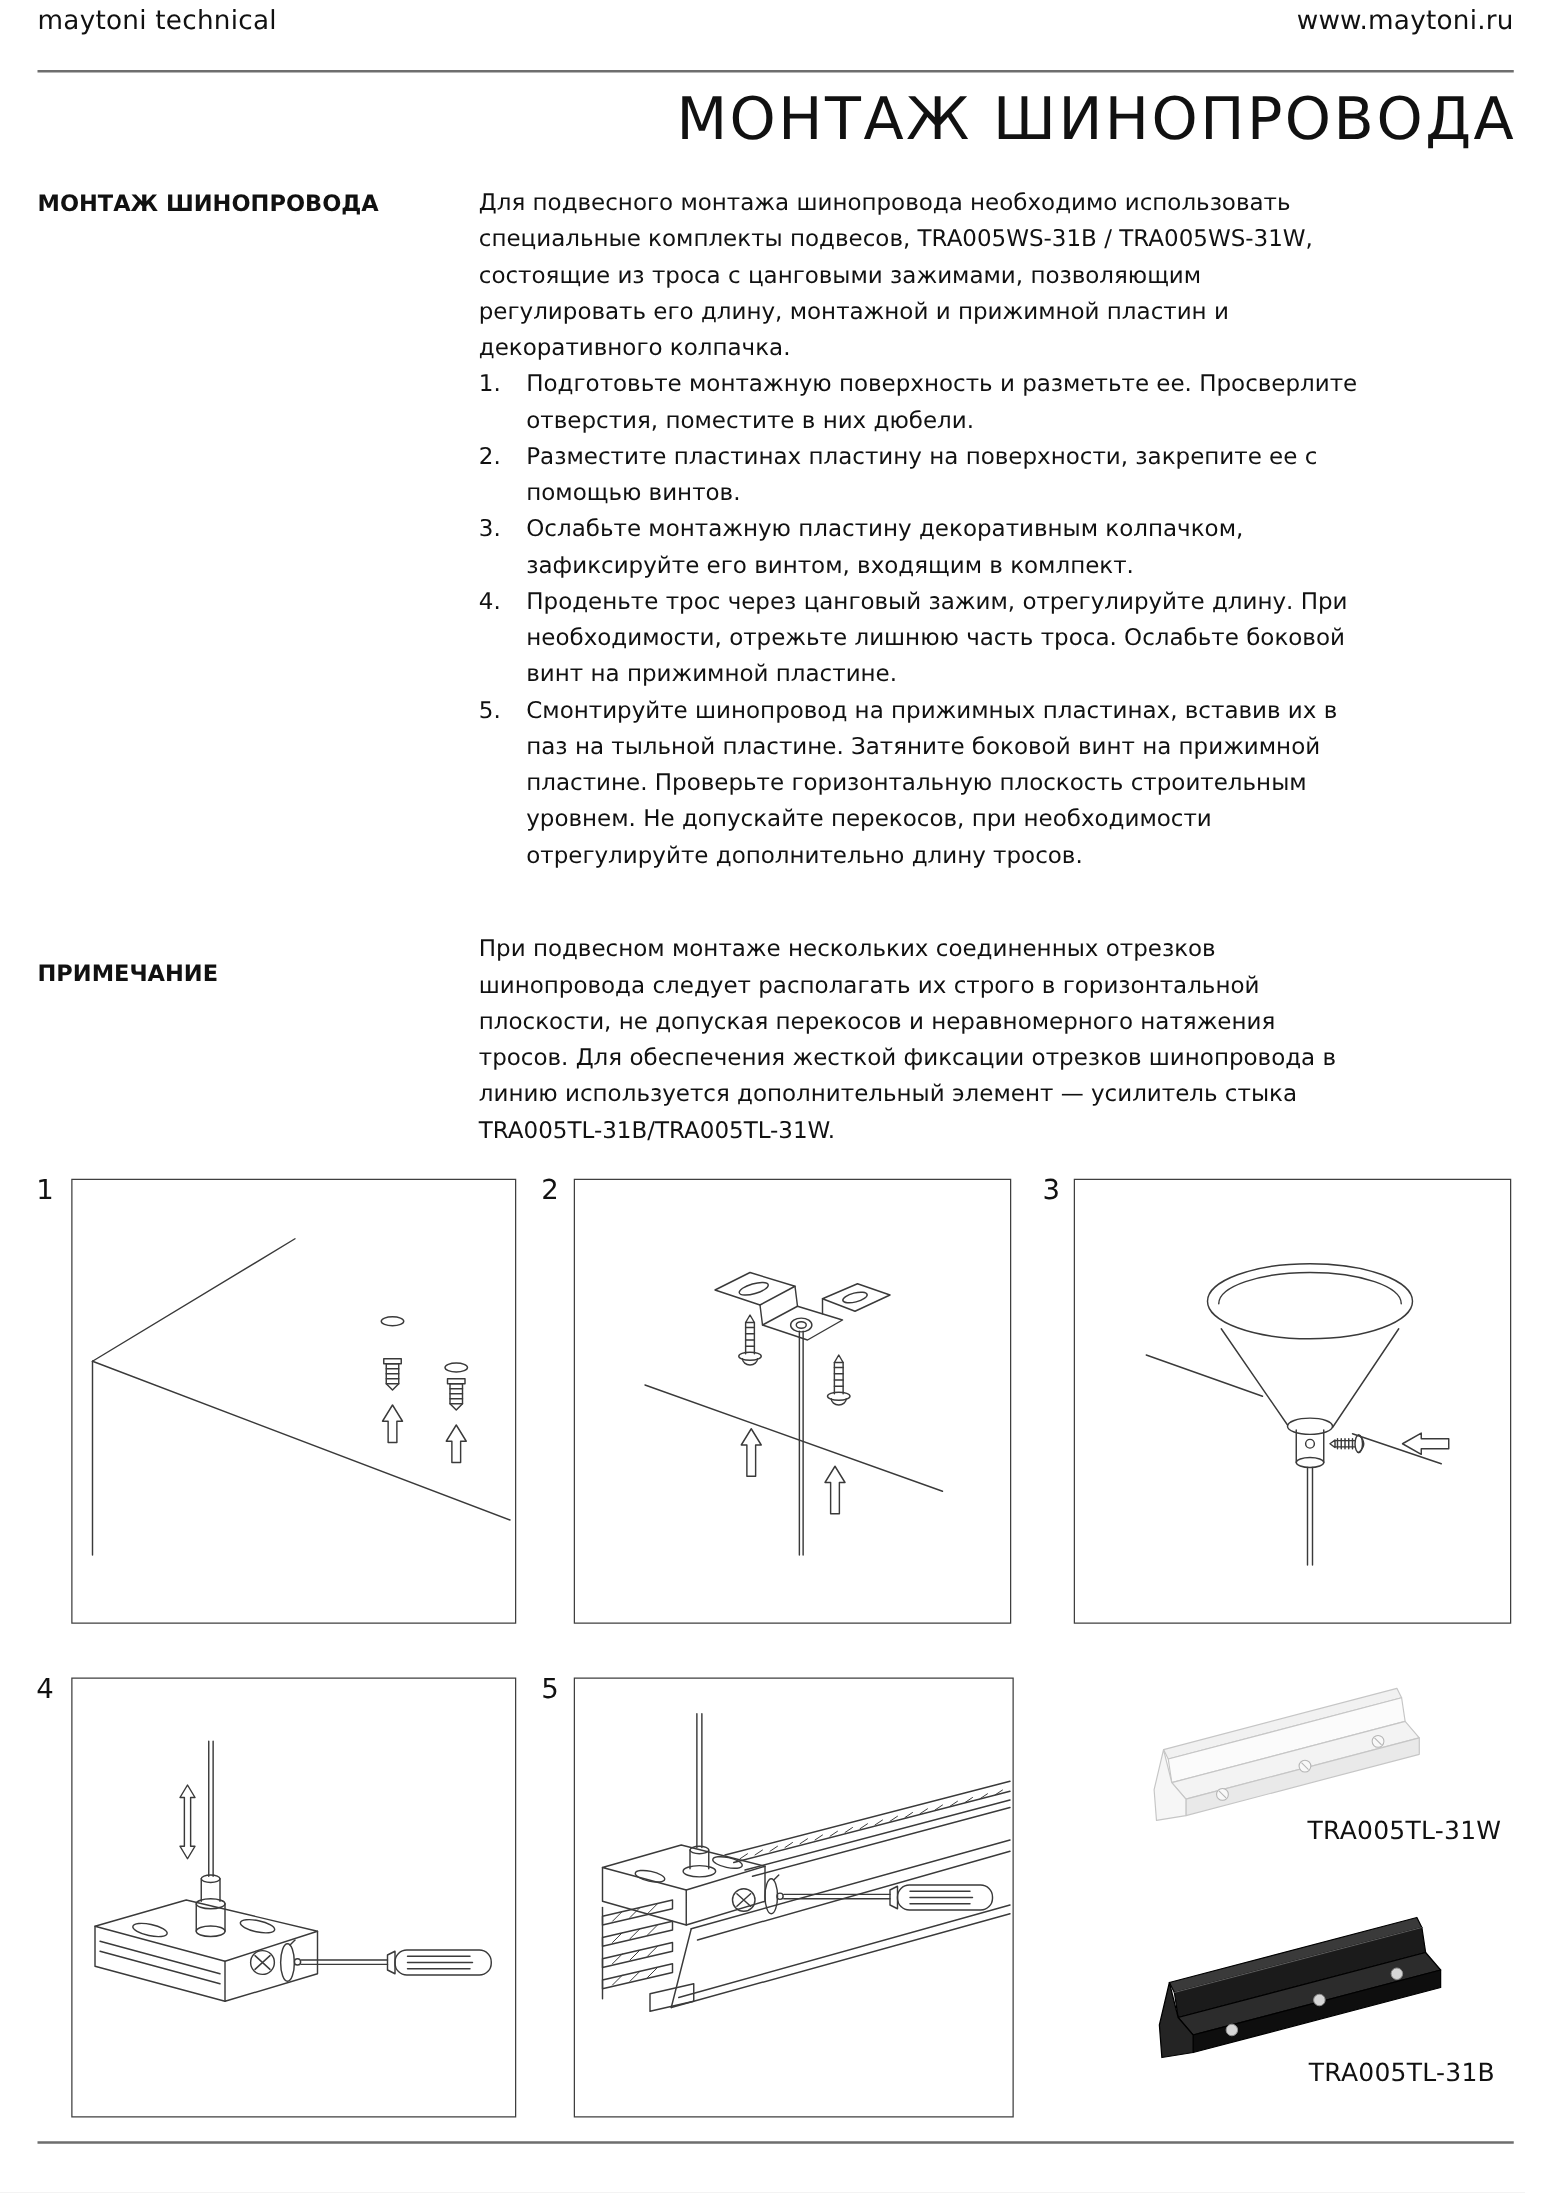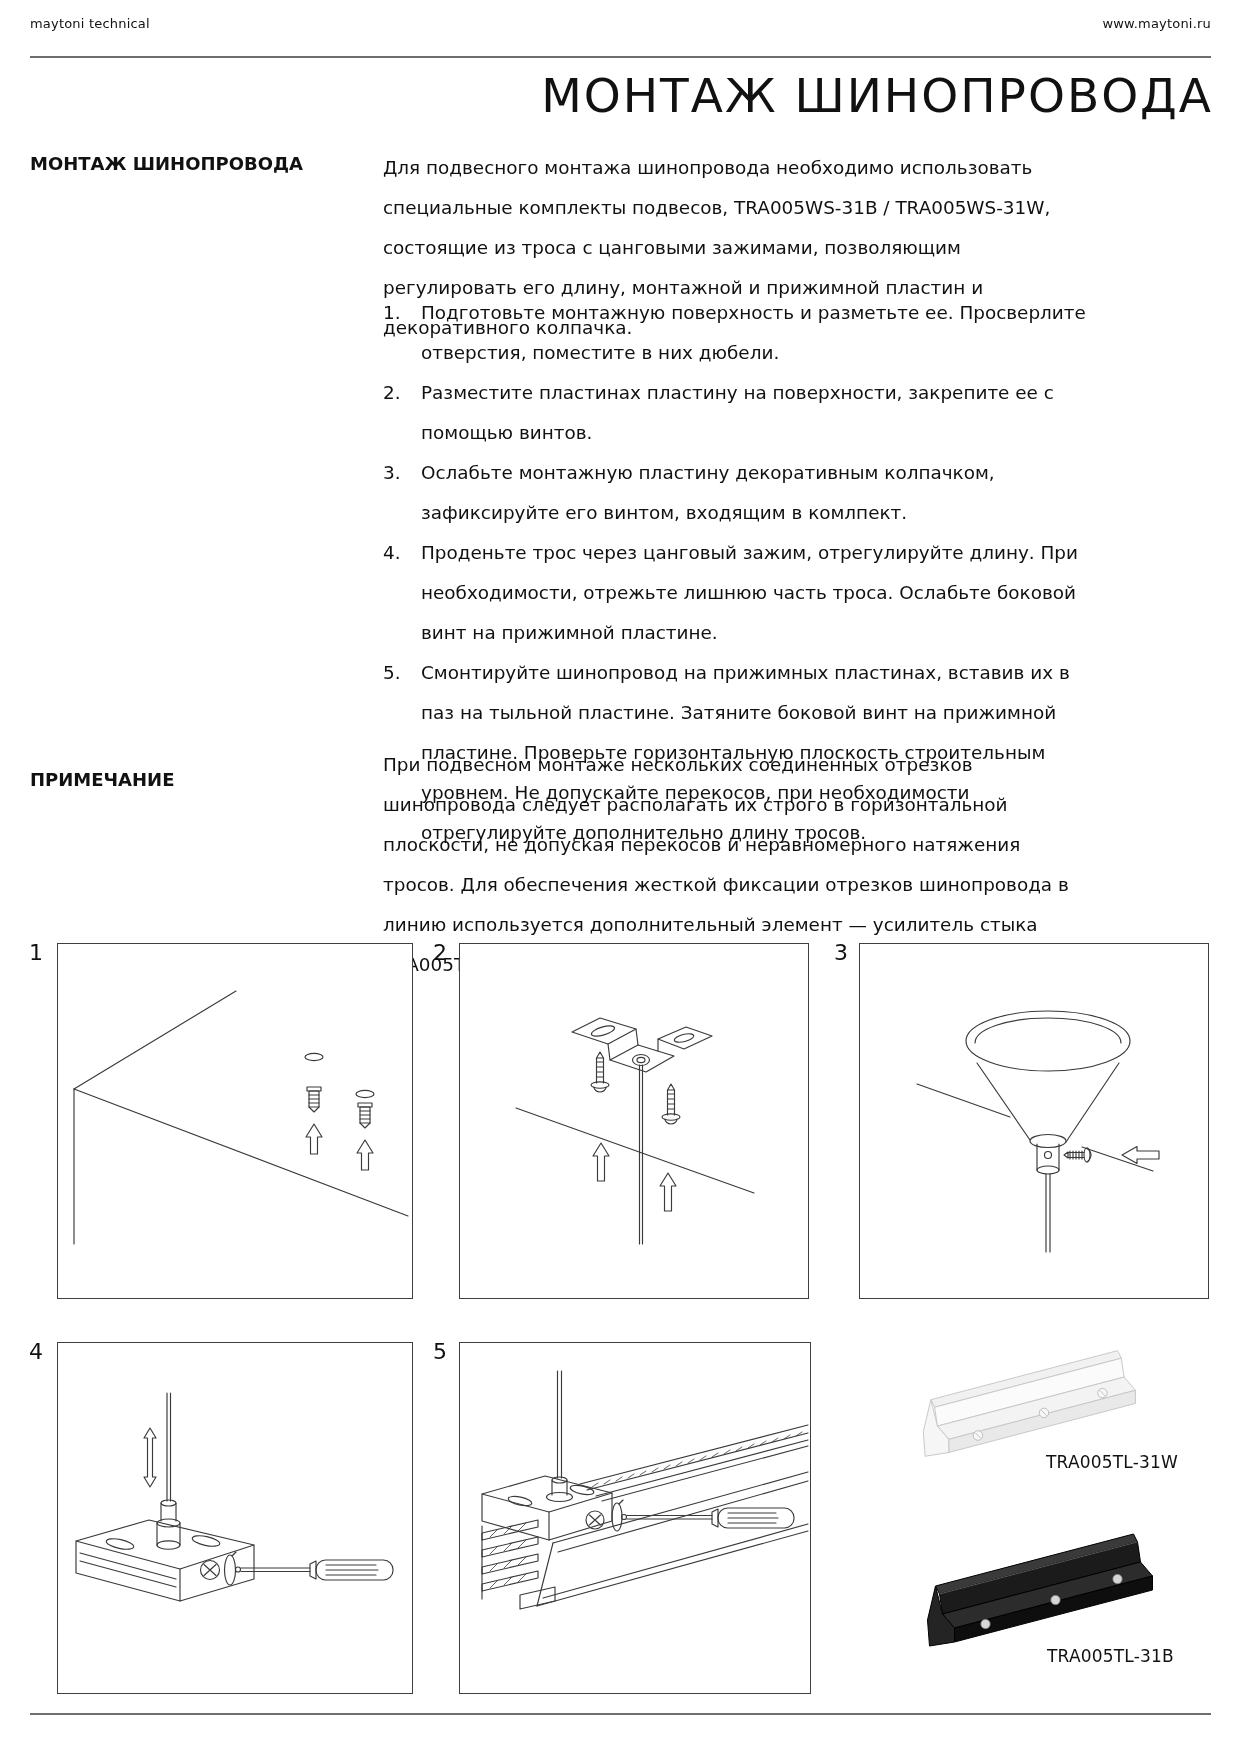--- a/index.html
+++ b/index.html
@@ -3,37 +3,37 @@
 <meta charset="utf-8">
 <style>
   html,body{margin:0;padding:0;background:#e9e9e9;}
   #page{
     position:relative;width:1241px;height:1754px;margin:0 auto;
     background:#ffffff;color:#111;
     font-family:"DejaVu Sans","Liberation Sans",sans-serif;
     overflow:hidden;
   }
   .abs{position:absolute;}
-  .hdr{font-size:13px;letter-spacing:.2px;top:16px;}
+  .hdr{font-size:21px;letter-spacing:.2px;top:4px;}
   .hdr-left{left:30px;}
   .hdr-right{right:30px;}
   .rule{left:30px;width:1181px;height:2px;background:#6e6e6e;}
   .rule-top{top:56px;}
   .rule-bottom{top:1713px;}
   .doc-title{
     right:28px;top:68px;font-size:47px;letter-spacing:2px;
     font-weight:500;white-space:nowrap;
   }
   .side-heading{
     left:30px;width:335px;font-weight:bold;font-size:18px;line-height:27px;
   }
   .side-heading.mount{top:150px;}
   .side-heading.note{top:766px;}
   .body-text{
-    left:383px;width:703px;font-size:18.4px;line-height:40px;
+    left:383px;width:703px;font-size:18.4px;line-height:29px;
   }
   .intro{top:148px;}
   .note-text{top:745px;}
   .steps{top:293px;}
   .step{display:flex;align-items:flex-start;}
   .step-num{flex:0 0 38px;}
   .step-text{flex:1 1 auto;}
   .fig-label{font-size:22px;line-height:1;}
   .fig-box{border:1.4px solid #3f3f3f;background:#fff;}
   .fig-box svg{display:block;width:100%;height:100%;}
@@ -41,21 +41,21 @@
   .lbl4{left:29px;top:1341px;} .lbl5{left:433px;top:1341px;}
   .box1{left:57px;top:943px;width:354px;height:354px;}
   .box2{left:459px;top:943px;width:348px;height:354px;}
   .box3{left:859px;top:943px;width:348px;height:354px;}
   .box4{left:57px;top:1342px;width:354px;height:350px;}
   .box5{left:459px;top:1342px;width:350px;height:350px;}
   .product{position:absolute;}
   .product svg{display:block;width:100%;height:100%;}
   .prod-white{left:893px;top:1345px;width:268px;height:132px;}
   .prod-black{left:900px;top:1528px;width:275px;height:140px;}
-  .prod-caption{font-size:17px;letter-spacing:.2px;}
+  .prod-caption{font-size:20px;letter-spacing:.2px;}
   .cap-w{left:1046px;top:1452px;}
   .cap-b{left:1047px;top:1646px;text-align:center;}
   
   .dg{stroke:#3a3a3a;fill:none;stroke-width:1.15;stroke-linecap:round;stroke-linejoin:round;}
   .dg-thin{stroke:#3a3a3a;fill:none;stroke-width:.8;}
 </style>
 </head>
 <body>
 
 <div id="page">

